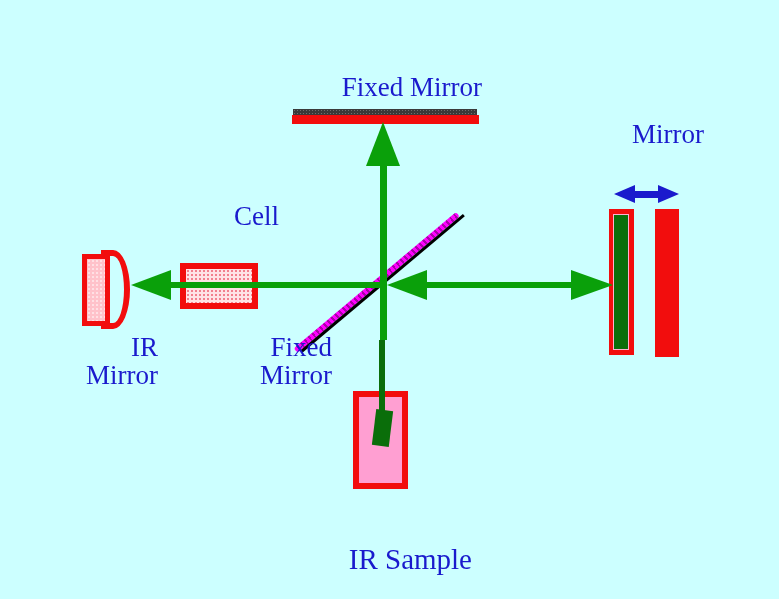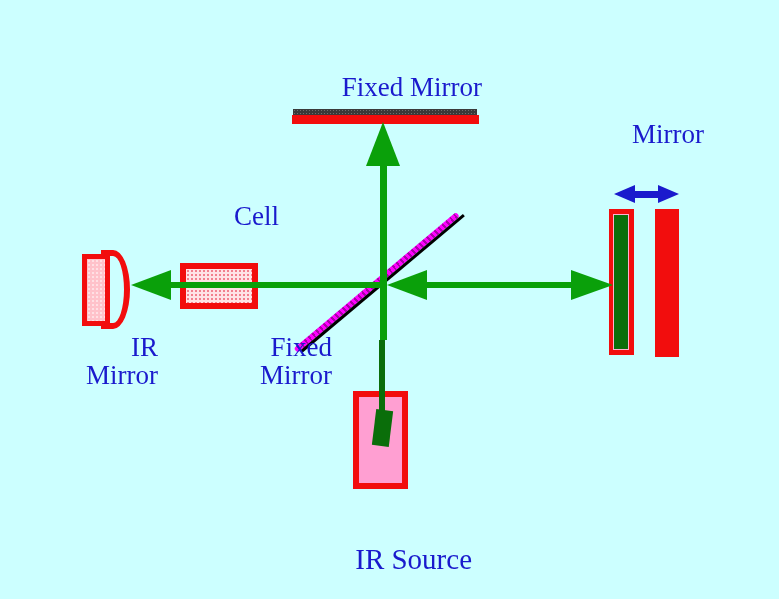--- a/index.html
+++ b/index.html
@@ -110,21 +110,21 @@
   <div class="abs label" style="left:34px;top:333px;width:124px;">
     <div>IR</div>
     <div>Mirror</div>
   </div>
 
   <div class="abs label" style="left:192px;top:333px;width:140px;">
     <div>Fixed</div>
     <div>Mirror</div>
   </div>
 
-  <div class="abs label" style="left:292px;top:545px;width:180px;font-size:29px;">IR Source</div>
+  <div class="abs label" style="left:292px;top:545px;width:180px;font-size:29px;">IR Sample</div>
 
   <div class="abs splitter" style="left:378px;top:284px;">
     <div class="splitter-stripe"></div>
     <div class="splitter-black"></div>
   </div>
 
   <div class="abs comp fixed-mirror-dark" style="left:293px;top:109px;width:184px;height:7px;"></div>
   <div class="abs comp fixed-mirror-red" style="left:292px;top:115px;width:187px;height:9px;"></div>
 
   <div class="abs comp mm-bar" style="left:609px;top:209px;width:25px;height:146px;">

